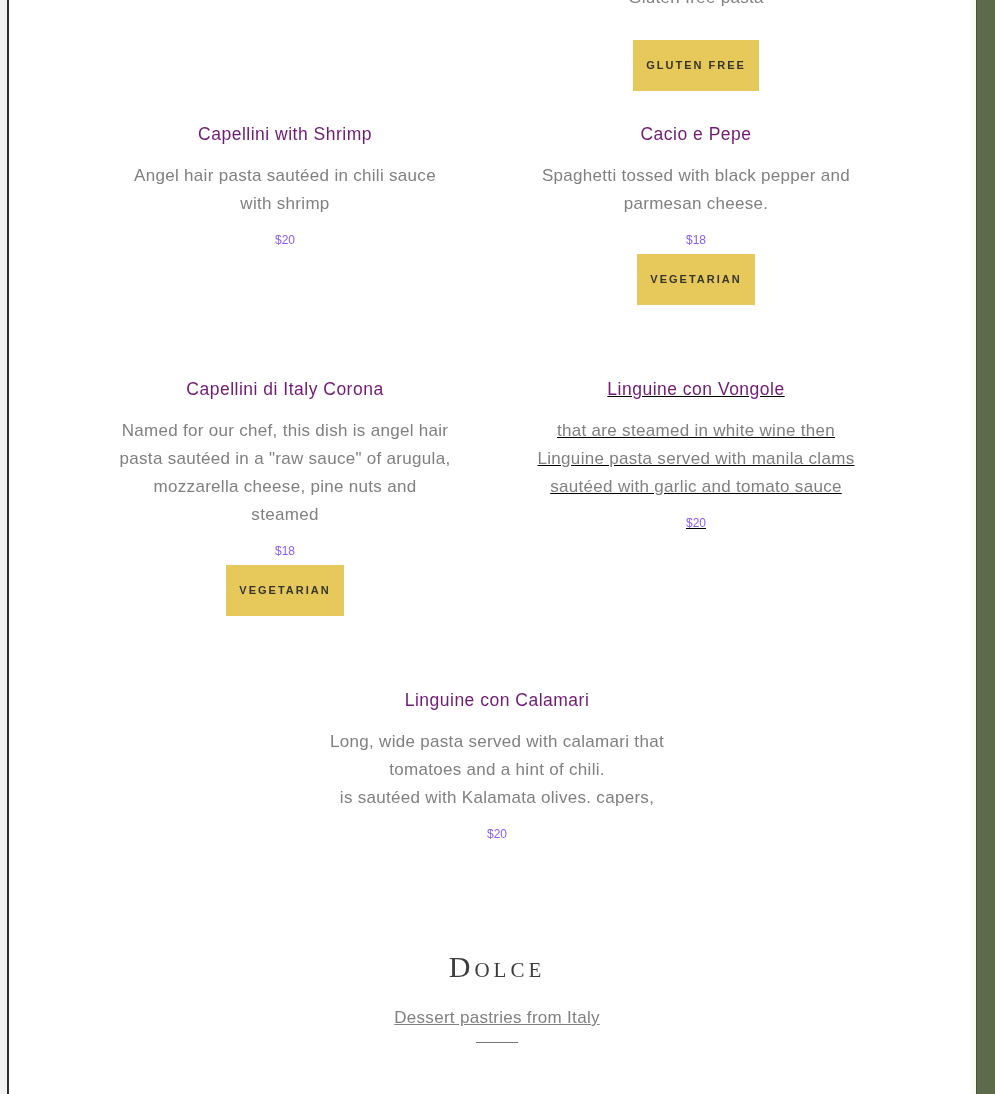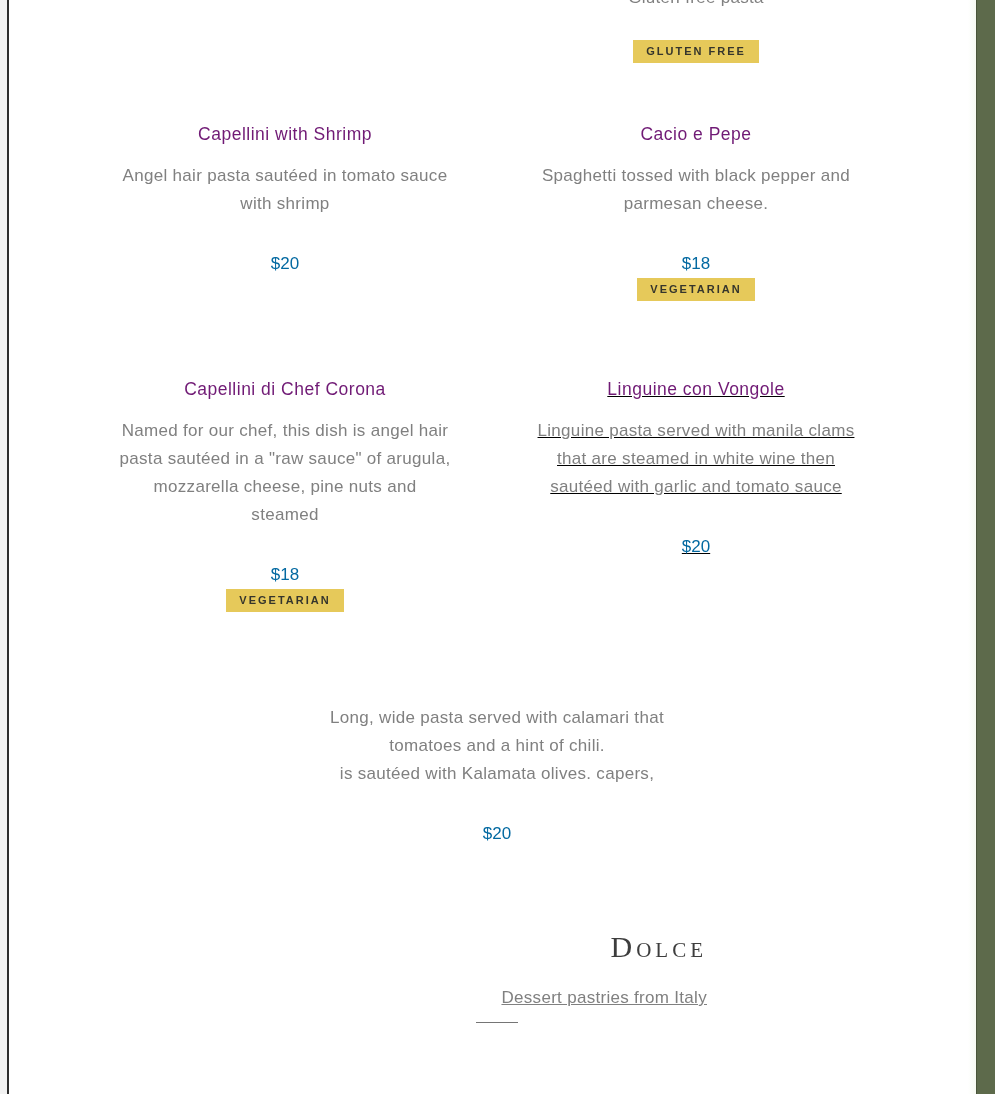--- a/index.html
+++ b/index.html
@@ -44,54 +44,54 @@
     font-weight: 300;
   }
   .item-desc {
     margin-top: 16px;
     font-size: 17px;
     line-height: 28px;
     letter-spacing: 0.3px;
     color: #808080;
   }
   .item-price {
-    margin-top: 32px;
-    font-size: 17px;
+    margin-top: 8px;
+    font-size: 12px;
     line-height: 28px;
-    color: #0369a1;
+    color: #8b5cf6;
   }
   .badge-row { line-height: 0; }
   .badge {
     display: inline-block;
     background: #e6c95a;
     color: #35352c;
     font-size: 11px;
     line-height: 11px;
     font-weight: 600;
     letter-spacing: 2px;
     text-transform: uppercase;
-    padding: 6px 13px;
+    padding: 20px 13px;
   }
 
   
   #item-partial { left: 486px; top: -16px; }
   #item-partial .item-desc { margin-top: 0; }
   #item-partial .badge-row { margin-top: 28px; }
   #item-0 { left: 75px;  top: 122px; }
   #item-1 { left: 486px; top: 122px; }
   #item-2 { left: 75px;  top: 377px; }
   #item-3 { left: 486px; top: 377px; text-decoration: underline; }
   #item-4 { left: 287px; top: 688px; }
 
   
   .section-header {
     position: absolute;
-    left: 287px; top: 928px;
+    left: 287px; top: 948px;
     width: 420px;
-    text-align: right;
+    text-align: center;
   }
   .section-title {
     font-family: "Liberation Serif", "DejaVu Serif", serif;
     font-variant: small-caps;
     font-size: 30px;
     line-height: 38px;
     letter-spacing: 4px;
     color: #3d3d3d;
     font-weight: 400;
   }
@@ -123,63 +123,64 @@
     <div>Gluten free pasta</div>
   </div>
   <div class="badge-row">
     <span class="badge">GLUTEN FREE</span>
   </div>
 </div>
 
 <div class="menu-item" id="item-0">
   <div class="item-name">Capellini with Shrimp</div>
   <div class="item-desc">
-    <div>Angel hair pasta sautéed in tomato sauce</div>
+    <div>Angel hair pasta sautéed in chili sauce</div>
     <div>with shrimp</div>
   </div>
   <div class="item-price">$20</div>
 </div>
 
 <div class="menu-item" id="item-1">
   <div class="item-name">Cacio e Pepe</div>
   <div class="item-desc">
     <div>Spaghetti tossed with black pepper and</div>
     <div>parmesan cheese.</div>
   </div>
   <div class="item-price">$18</div>
   <div class="badge-row">
     <span class="badge">VEGETARIAN</span>
   </div>
 </div>
 
 <div class="menu-item" id="item-2">
-  <div class="item-name">Capellini di Chef Corona</div>
+  <div class="item-name">Capellini di Italy Corona</div>
   <div class="item-desc">
     <div>Named for our chef, this dish is angel hair</div>
     <div>pasta sautéed in a "raw sauce" of arugula,</div>
     <div>mozzarella cheese, pine nuts and</div>
     <div>steamed</div>
   </div>
   <div class="item-price">$18</div>
   <div class="badge-row">
     <span class="badge">VEGETARIAN</span>
   </div>
 </div>
 
 <div class="menu-item" id="item-3">
   <div class="item-name">Linguine con Vongole</div>
   <div class="item-desc">
+    <div>that are steamed in white wine then</div>
     <div>Linguine pasta served with manila clams</div>
-    <div>that are steamed in white wine then</div>
     <div>sautéed with garlic and tomato sauce</div>
   </div>
   <div class="item-price">$20</div>
 </div>
 
 <div class="menu-item" id="item-4">
+  <div class="item-name">Linguine con Calamari</div>
   <div class="item-desc">
     <div>Long, wide pasta served with calamari that</div>
     <div>tomatoes and a hint of chili.</div>
     <div>is sautéed with Kalamata olives. capers,</div>
   </div>
   <div class="item-price">$20</div>
 </div>
 
 <div class="section-header">
   <div class="section-title">Dolce</div>

